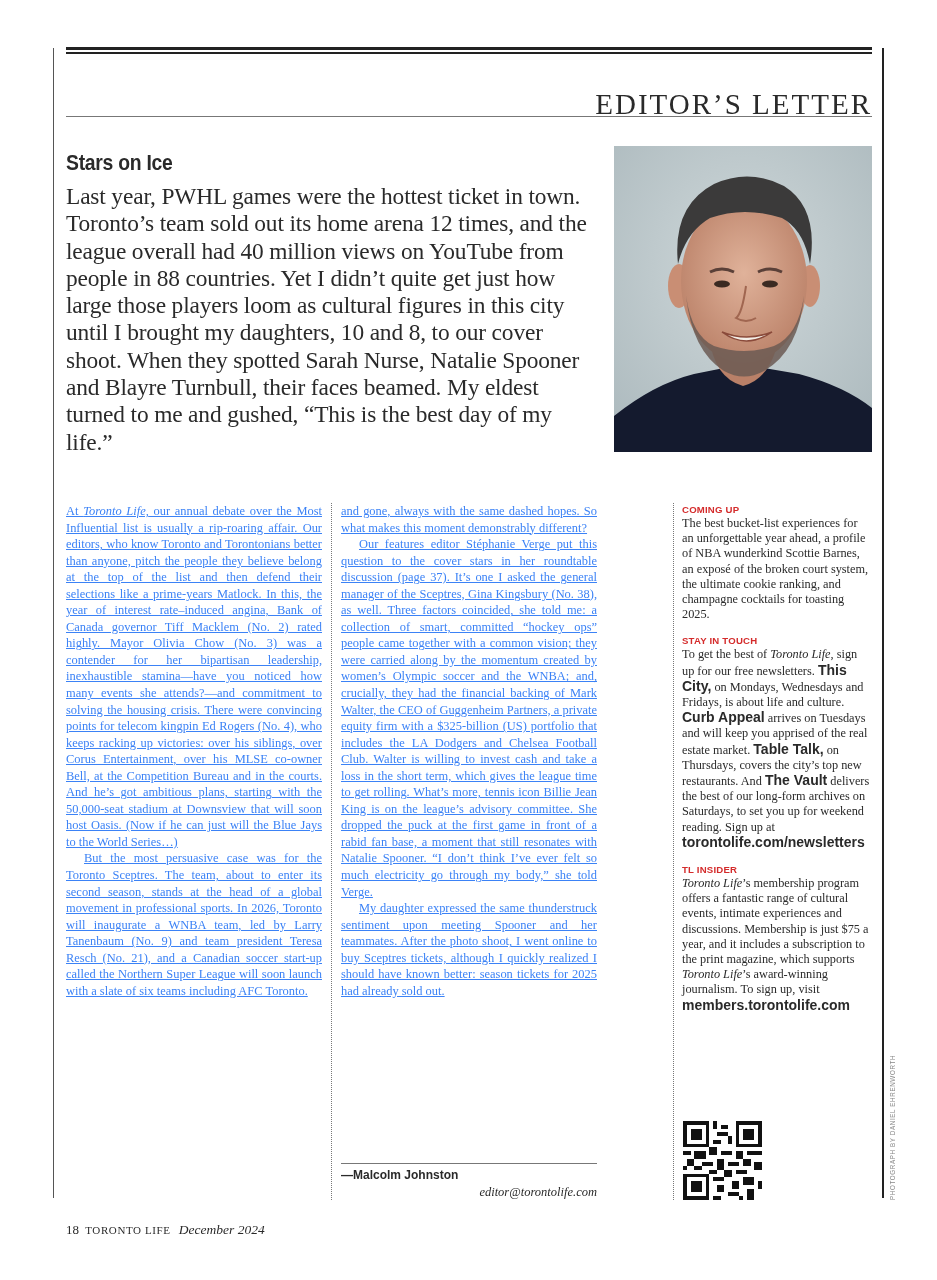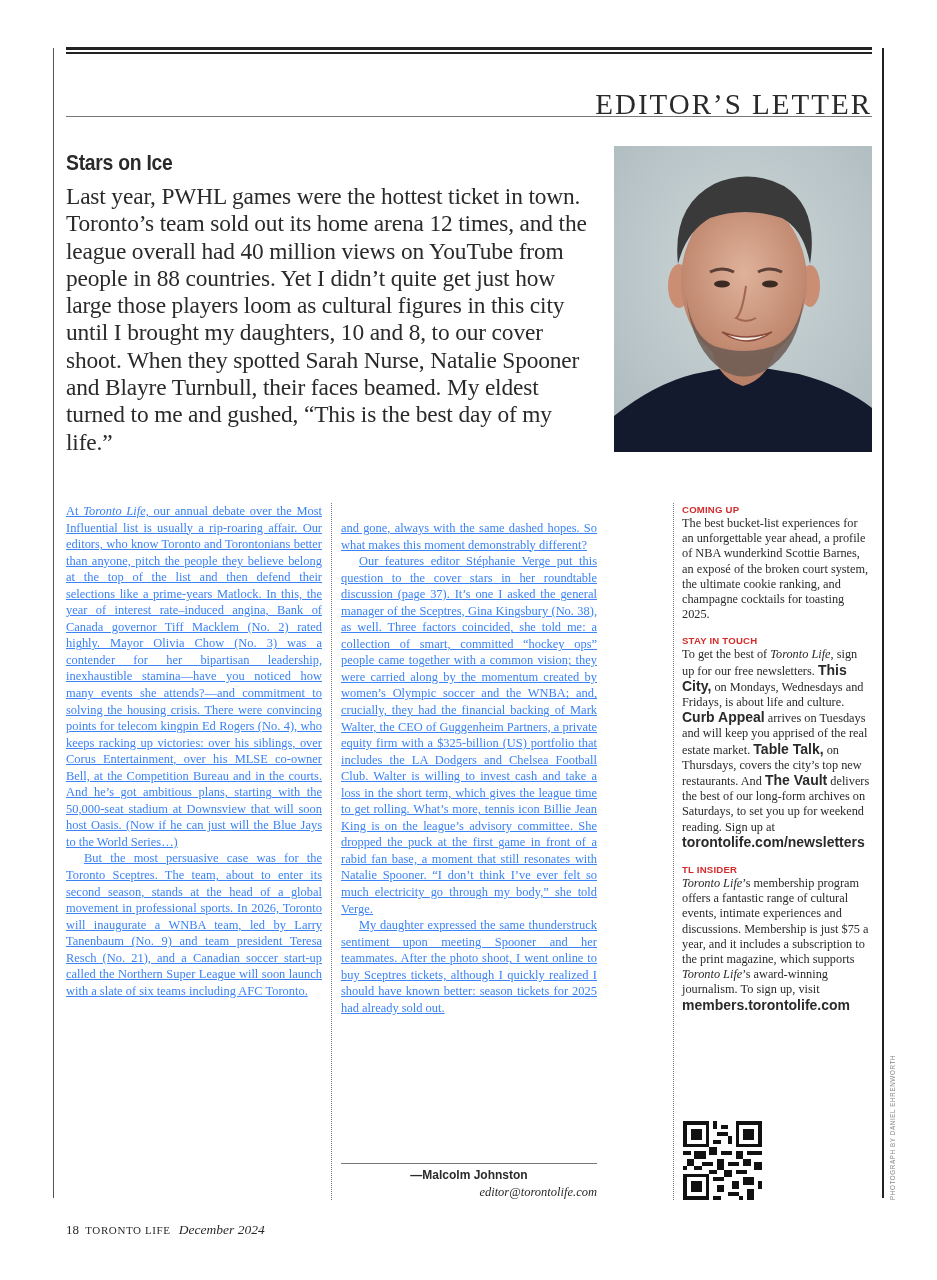--- a/index.html
+++ b/index.html
@@ -20,30 +20,30 @@
       font-weight: bold; font-size: 22px; color: #2a2a2a; transform: scaleX(0.88); transform-origin: left top; letter-spacing: -0.3px; }
     .dek { position: absolute; left: 66px; top: 183px; width: 535px; font-family: "Liberation Serif", serif;
       font-size: 23.4px; line-height: 27.3px; color: #2a2a2a; letter-spacing: -0.15px; }
 
     .portrait { position: absolute; left: 614px; top: 146px; width: 258px; height: 306px; overflow: hidden;
       background: linear-gradient(180deg, #c5cfd2 0%, #bcc7ca 60%, #b2bdc0 100%); }
 
     .col { position: absolute; font-family: "Liberation Serif", serif; font-size: 12.45px; line-height: 16.55px;
       color: #3b82f6; text-align: justify; hyphens: manual; text-decoration: underline; }
     .col1 { left: 66px; top: 503px; width: 256px; }
-    .col2 { left: 341px; top: 520px; width: 256px; }
+    .col2 { left: 341px; top: 503px; width: 256px; }
     .col p { margin: 0; }
     .col p.indent { text-indent: 18px; }
     .col em { font-style: italic; }
 
     .dotted-1 { position: absolute; left: 331px; top: 503px; height: 697px; border-left: 1px dotted #777; }
     .dotted-2 { position: absolute; left: 673px; top: 503px; height: 697px; border-left: 1px dotted #777; }
 
     .sig-rule { position: absolute; left: 341px; top: 1163px; width: 256px; height: 1px; background: #777; }
-    .sig-name { position: absolute; left: 341px; top: 1168px; width: 256px; text-align: center;
+    .sig-name { position: absolute; left: 341px; top: 1168px; width: 256px; text-align: left;
       font-family: "Liberation Sans", "DejaVu Sans", sans-serif; font-weight: bold; font-size: 12px; color: #2a2a2a; }
     .sig-email { position: absolute; left: 341px; top: 1185px; width: 256px; text-align: right;
       font-family: "Liberation Serif", serif; font-style: italic; font-size: 12.5px; color: #2a2a2a; }
 
     .sidebar { position: absolute; left: 682px; top: 504px; width: 190px; font-family: "Liberation Serif", serif;
       font-size: 12.3px; line-height: 15.2px; color: #2a2a2a; }
     .sb-head { font-family: "Liberation Sans", "DejaVu Sans", sans-serif; font-weight: bold; font-size: 9.6px;
       letter-spacing: 0.2px; color: #d42b2b; line-height: 12px; }
     .sb-block { margin-bottom: 13px; }
     .sb-italic { }

